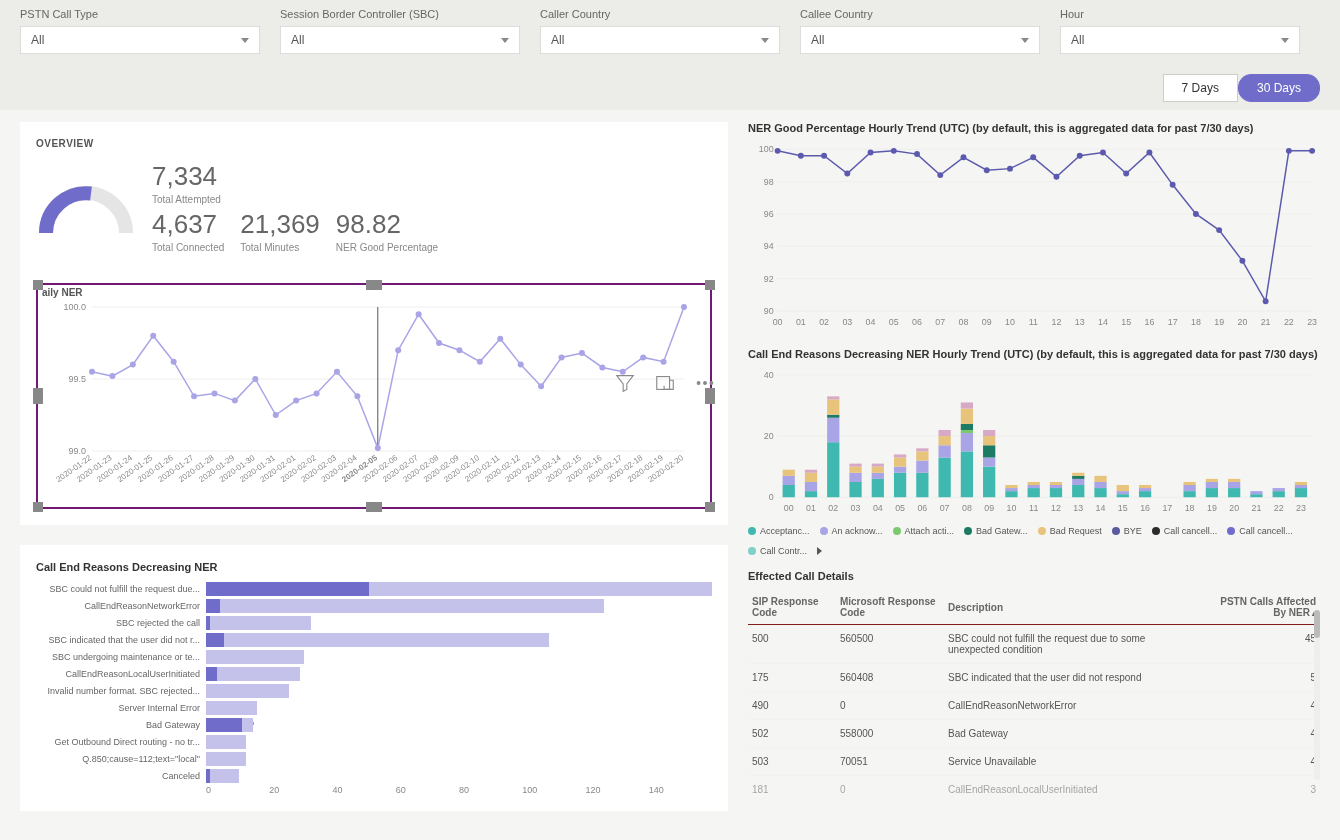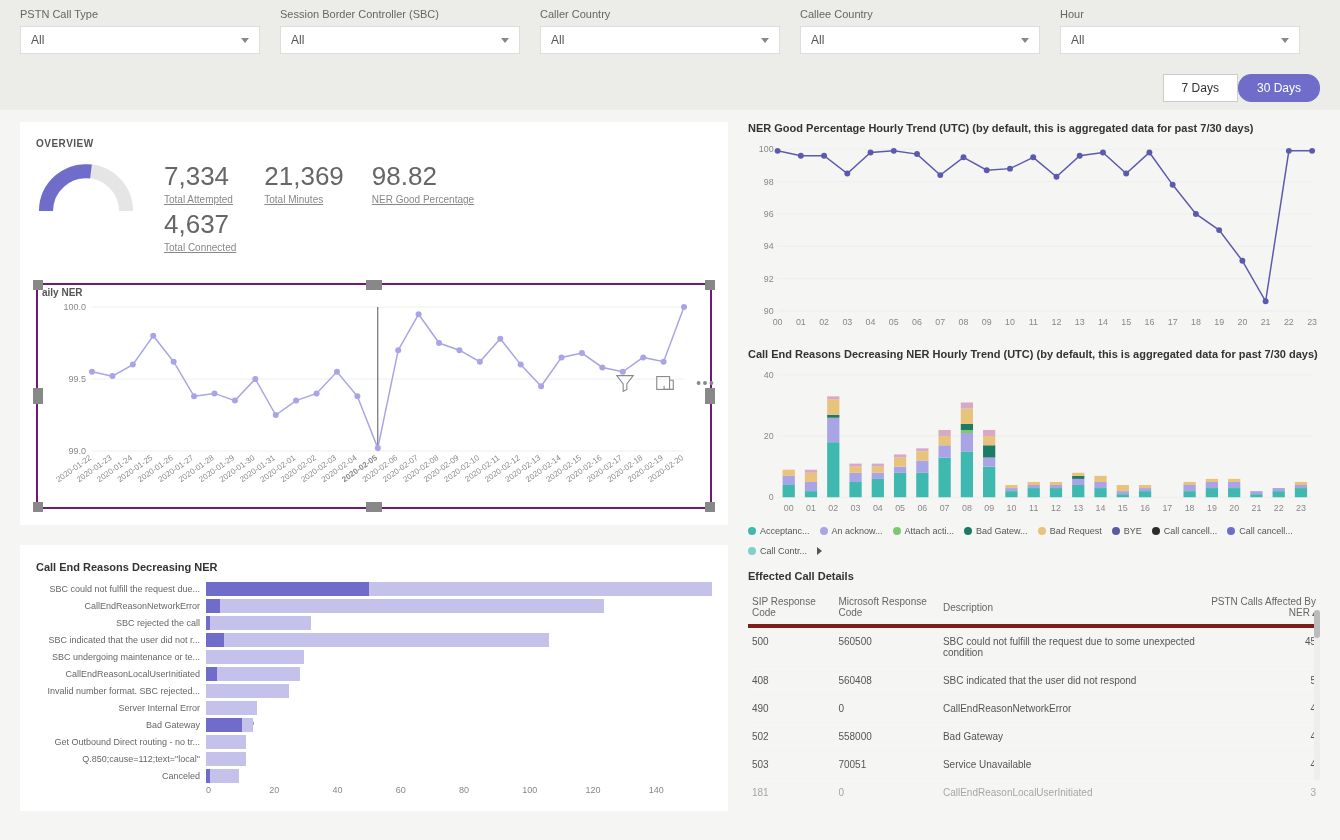--- a/index.html
+++ b/index.html
@@ -10,25 +10,25 @@
 .filter-select { background: #fff; border: 1px solid #ddd; padding: 6px 10px; display: flex; justify-content: space-between; align-items: center; cursor: pointer; font-size: 12px; color: #555; }
 .chev { width: 0; height: 0; border-left: 4px solid transparent; border-right: 4px solid transparent; border-top: 5px solid #888; }
 .range-toggle { display: flex; justify-content: flex-end; padding: 8px 20px; background: #ecece8; }
 .range-btn { padding: 6px 18px; font-size: 12px; cursor: pointer; border: 1px solid #ccc; background: #fff; }
 .range-btn.active { background: #6f6dc9; color: #fff; border-color: #6f6dc9; border-radius: 13px; }
 .content { display: flex; gap: 20px; padding: 12px 20px; }
 .col-left { flex: 1; min-width: 0; }
 .col-right { flex: 0 0 44%; min-width: 0; }
 .card { background: #fff; margin-bottom: 20px; padding: 16px; position: relative; }
 .card-title { font-size: 10px; font-weight: 600; letter-spacing: 0.5px; color: #555; margin-bottom: 12px; }
-.overview-row { display: flex; align-items: flex-start; gap: 28px; }
+.overview-row { display: flex; align-items: flex-end; gap: 16px; }
 .donut-wrap { width: 100px; height: 70px; position: relative; }
 .kpi { }
 .kpi-value { font-size: 26px; font-weight: 300; color: #666; }
-.kpi-label { font-size: 10px; color: #888; margin-top: 2px; text-decoration: underline; }
+.kpi-label { font-size: 10px; color: #888; margin-top: 2px; }
 .vis-actions { position: absolute; right: 12px; top: 250px; display: flex; gap: 18px; color: #888; z-index:5;}
 .vis-actions svg { width: 22px; height: 22px; stroke: #888; fill: none; stroke-width: 1.2; cursor:pointer; }
 .daily-ner { position: relative; border: 2px solid #701a75; padding: 6px 4px 4px; margin-top: 30px; }
 .daily-ner .corner { position: absolute; width: 10px; height: 10px; background:#888; }
 .daily-ner .c-tl{top:-5px;left:-5px}.daily-ner .c-tr{top:-5px;right:-5px}.daily-ner .c-bl{bottom:-5px;left:-5px}.daily-ner .c-br{bottom:-5px;right:-5px}
 .daily-ner .side{position:absolute;background:#888}
 .daily-ner .s-l{left:-5px;top:50%;width:10px;height:16px;transform:translateY(-50%)}
 .daily-ner .s-r{right:-5px;top:50%;width:10px;height:16px;transform:translateY(-50%)}
 .daily-ner .s-t{top:-5px;left:50%;height:10px;width:16px;transform:translateX(-50%)}
 .daily-ner .s-b{bottom:-5px;left:50%;height:10px;width:16px;transform:translateX(-50%)}
@@ -41,21 +41,21 @@
 .hbar-track { flex: 1; position: relative; height: 14px; }
 .hbar-seg { position: absolute; top: 0; height: 100%; }
 .hbar-val { position: absolute; font-size: 8px; color: #555; top: 1px; }
 .hbar-axis { display: flex; margin-left: 170px; }
 .hbar-axis span { flex: 1; font-size: 9px; color: #888; text-align: left; }
 .section-title { font-size: 11px; font-weight: 700; color: #333; margin-bottom: 8px; }
 .legend { display:flex; flex-wrap:wrap; gap:10px; font-size:9px; color:#555; margin-top:6px; align-items:center;}
 .legend-item{display:flex;align-items:center;gap:4px; white-space:nowrap;}
 .leg-dot{width:8px;height:8px;border-radius:50%;}
 .table { width: 100%; border-collapse: collapse; font-size: 10px; }
-.table th { text-align: left; font-weight: 400; color: #666; padding: 6px 4px; border-bottom: 4px solid #7f1d1d; }
+.table th { text-align: left; font-weight: 700; color: #666; padding: 6px 4px; border-bottom: 1px solid #7f1d1d; }
 .table td { padding: 8px 4px; border-bottom: 1px solid #f2f2f2; color: #555; vertical-align: top; }
 .table-wrap{position:relative;max-height:210px;overflow:hidden;}
 .table-scroll{position:absolute;right:0;top:20px;width:6px;height:170px;background:#eee;border-radius:3px;}
 .table-scroll::after{content:"";position:absolute;top:0;width:100%;height:28px;background:#bbb;border-radius:3px;}
 .chev-r{width:0;height:0;border-top:4px solid transparent;border-bottom:4px solid transparent;border-left:5px solid #555;cursor:pointer;}
 .sort-ind{display:inline-block;margin-left:2px;font-size:8px;}
 </style>
 </head>
 <body>
 
@@ -572,21 +572,21 @@
               </tr>
             </thead>
           <tbody id="tbody">
               <tr>
                 <td>500</td>
                 <td>560500</td>
                 <td>SBC could not fulfill the request due to some unexpected condition</td>
                 <td style="text-align: right;">45</td>
               </tr>
               <tr>
-                <td>408</td>
+                <td>175</td>
                 <td>560408</td>
                 <td>SBC indicated that the user did not respond</td>
                 <td style="text-align: right;">5</td>
               </tr>
               <tr>
                 <td>490</td>
                 <td>0</td>
                 <td>CallEndReasonNetworkError</td>
                 <td style="text-align: right;">4</td>
               </tr>

